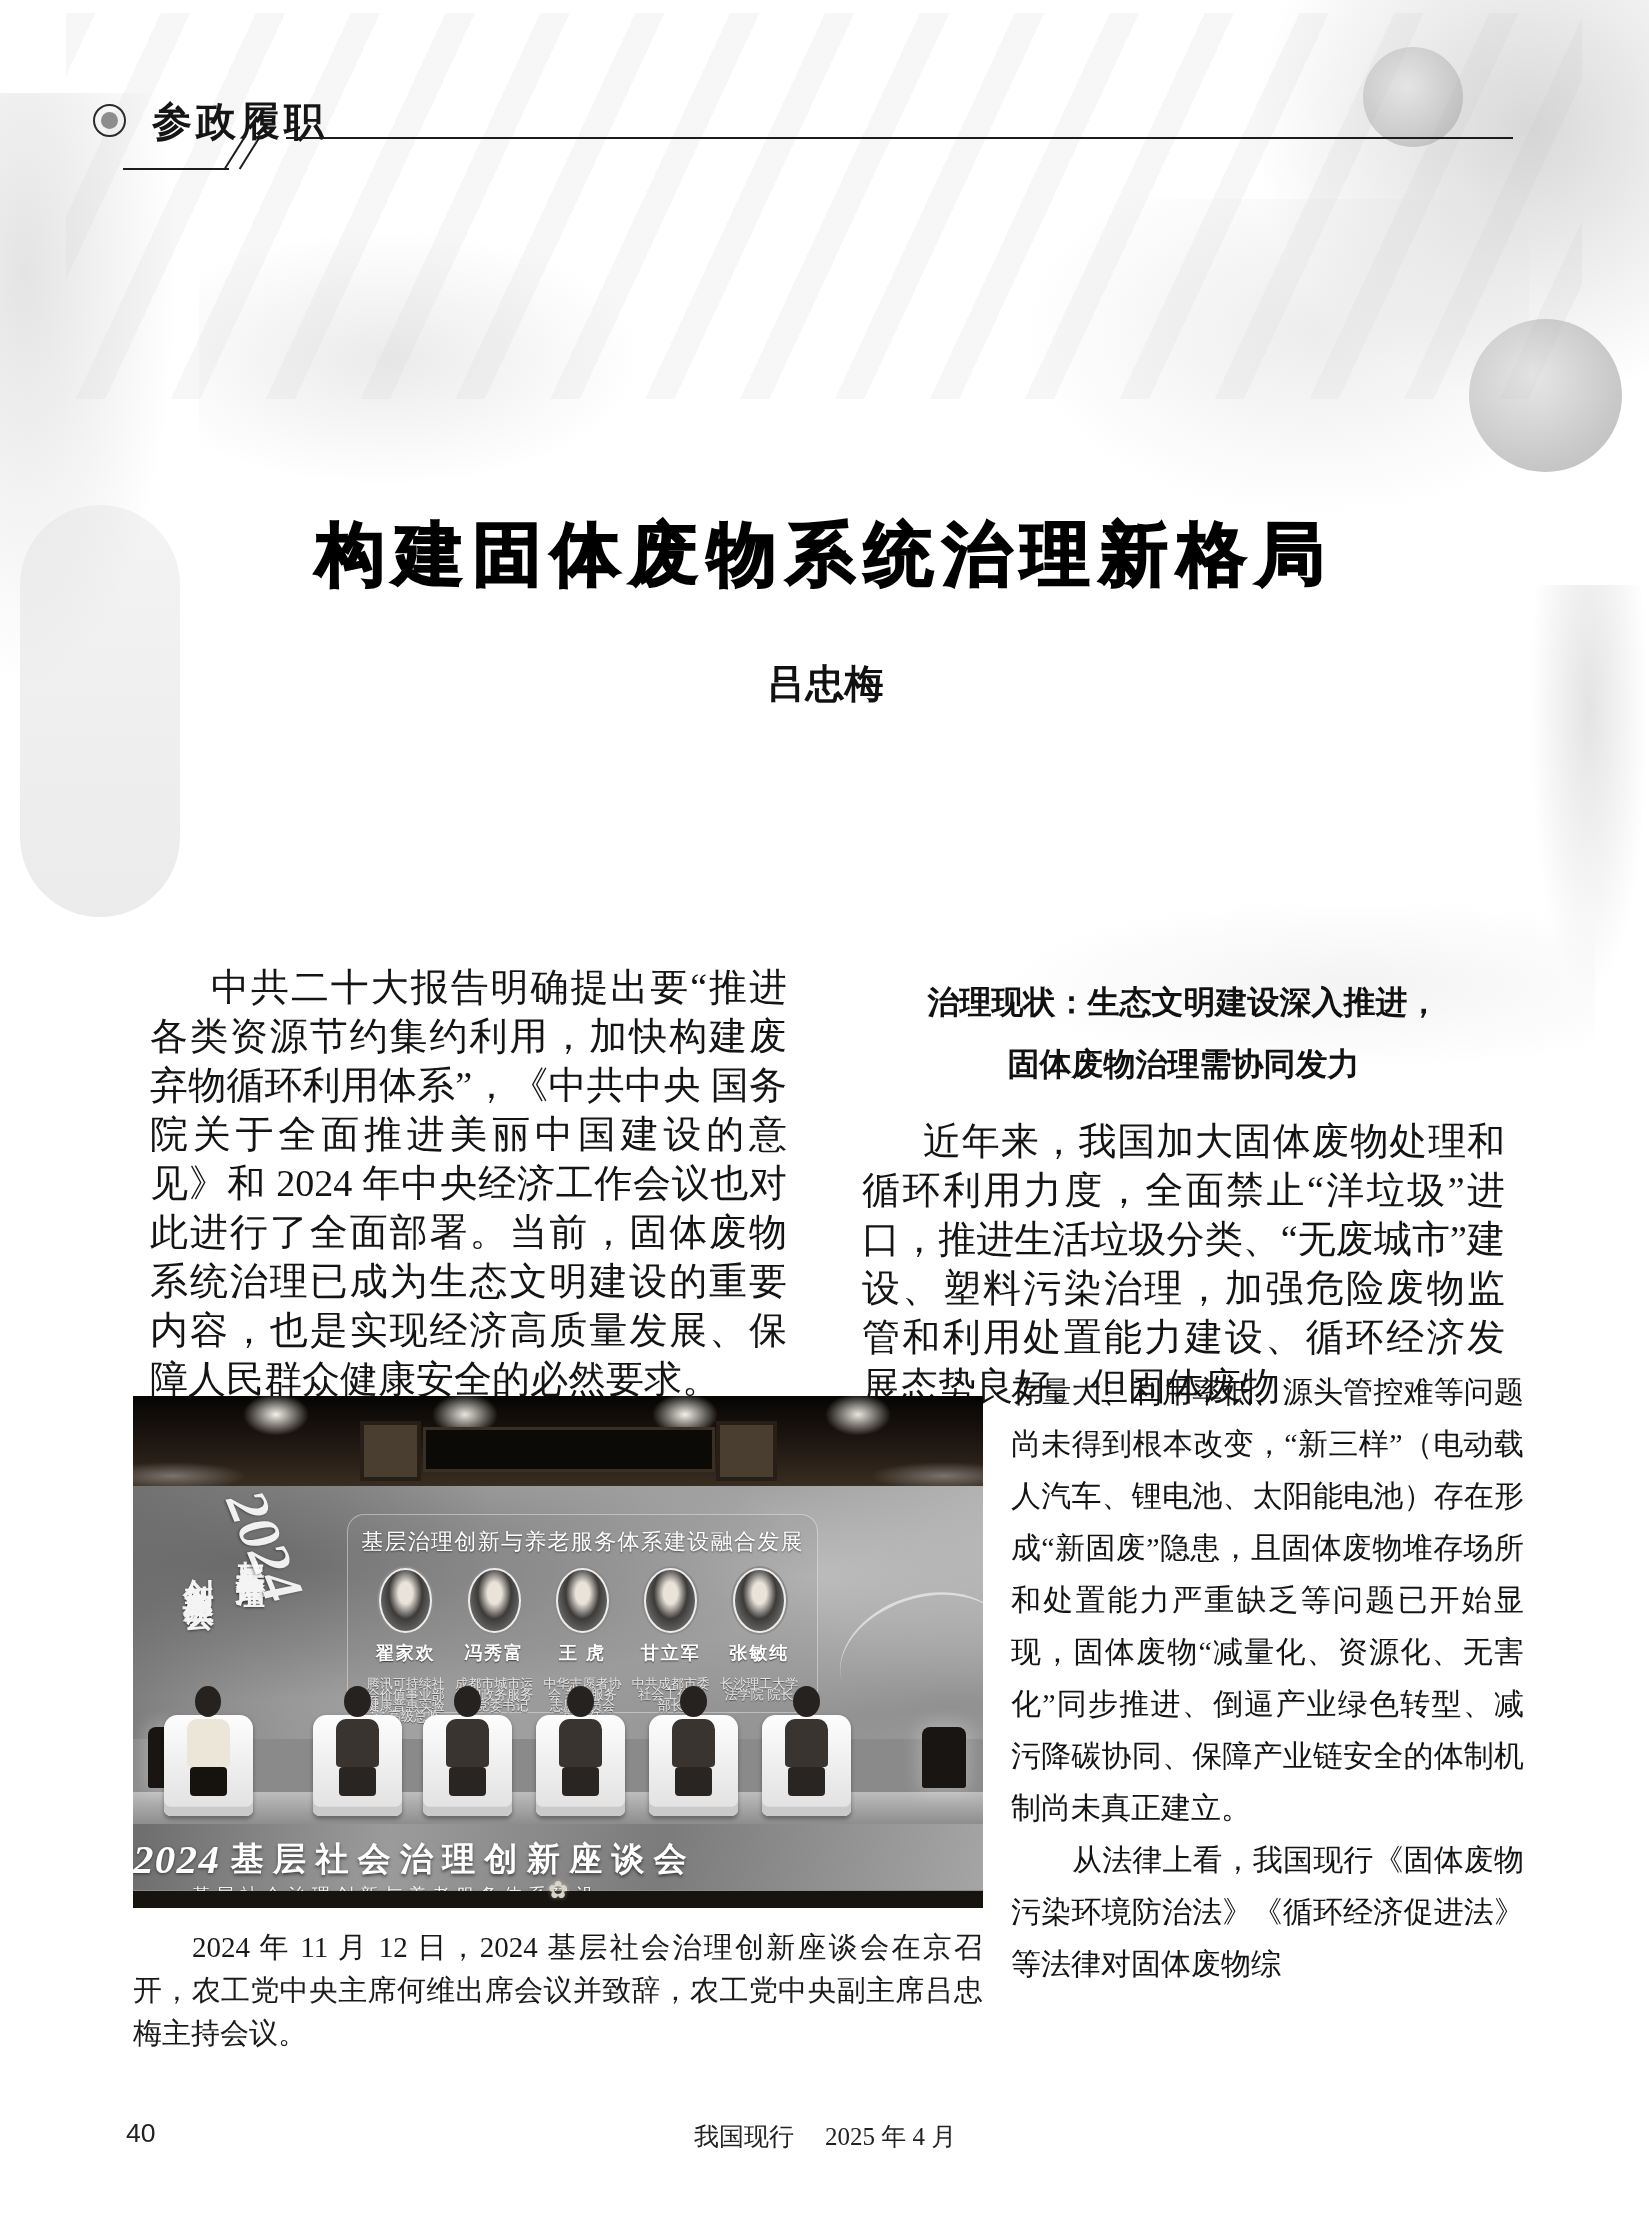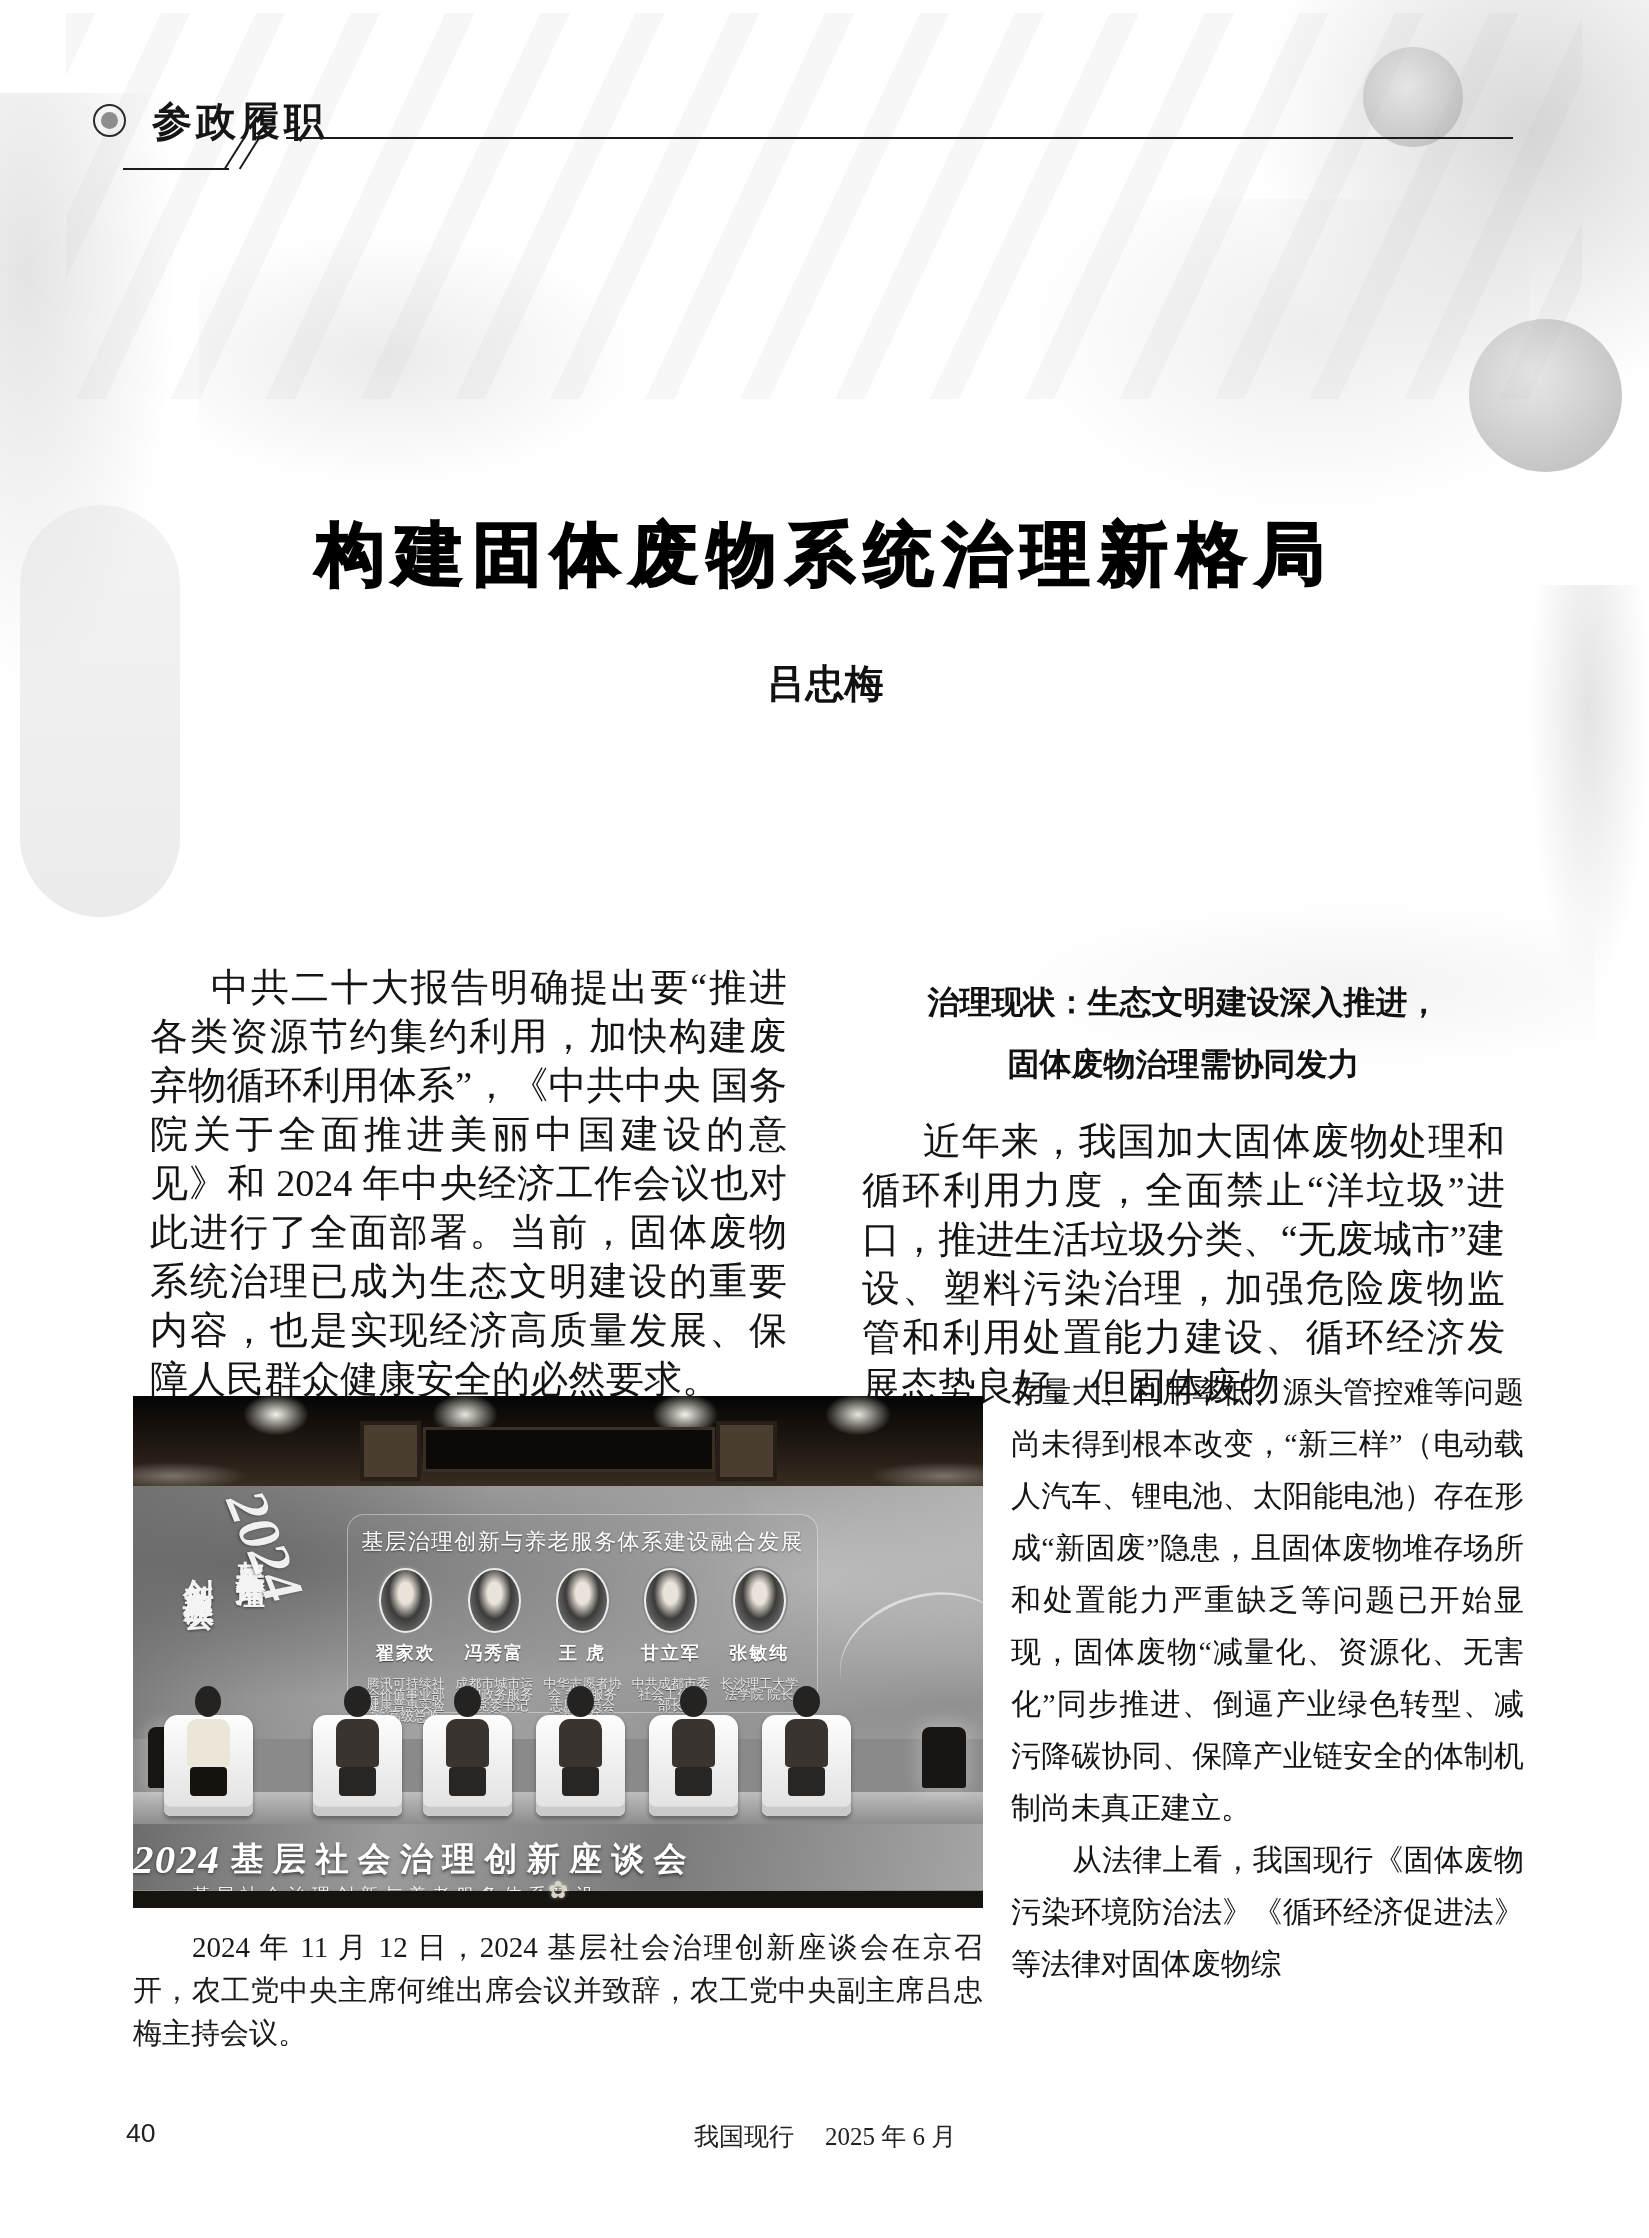--- a/index.html
+++ b/index.html
@@ -265,17 +265,17 @@
       <div class="banner-l2">—— 基层社会治理创新与养老服务体系建设</div>
     </div>
     <div class="ph-strip"></div>
     <div class="emblem">✿</div>
   </div>
 
   <div class="abs caption">2024 年 11 月 12 日，2024 基层社会治理创新座谈会在京召开，农工党中央主席何维出席会议并致辞，农工党中央副主席吕忠梅主持会议。</div>
 
   <div class="abs page-num">40</div>
   <div class="abs footer-center">
-    <span>我国现行</span><span class="footer-date">2025 年 6 月</span>
+    <span>我国现行</span><span class="footer-date">2025 年 4 月</span>
   </div>
 
 </div>
 
 
 </body></html>

